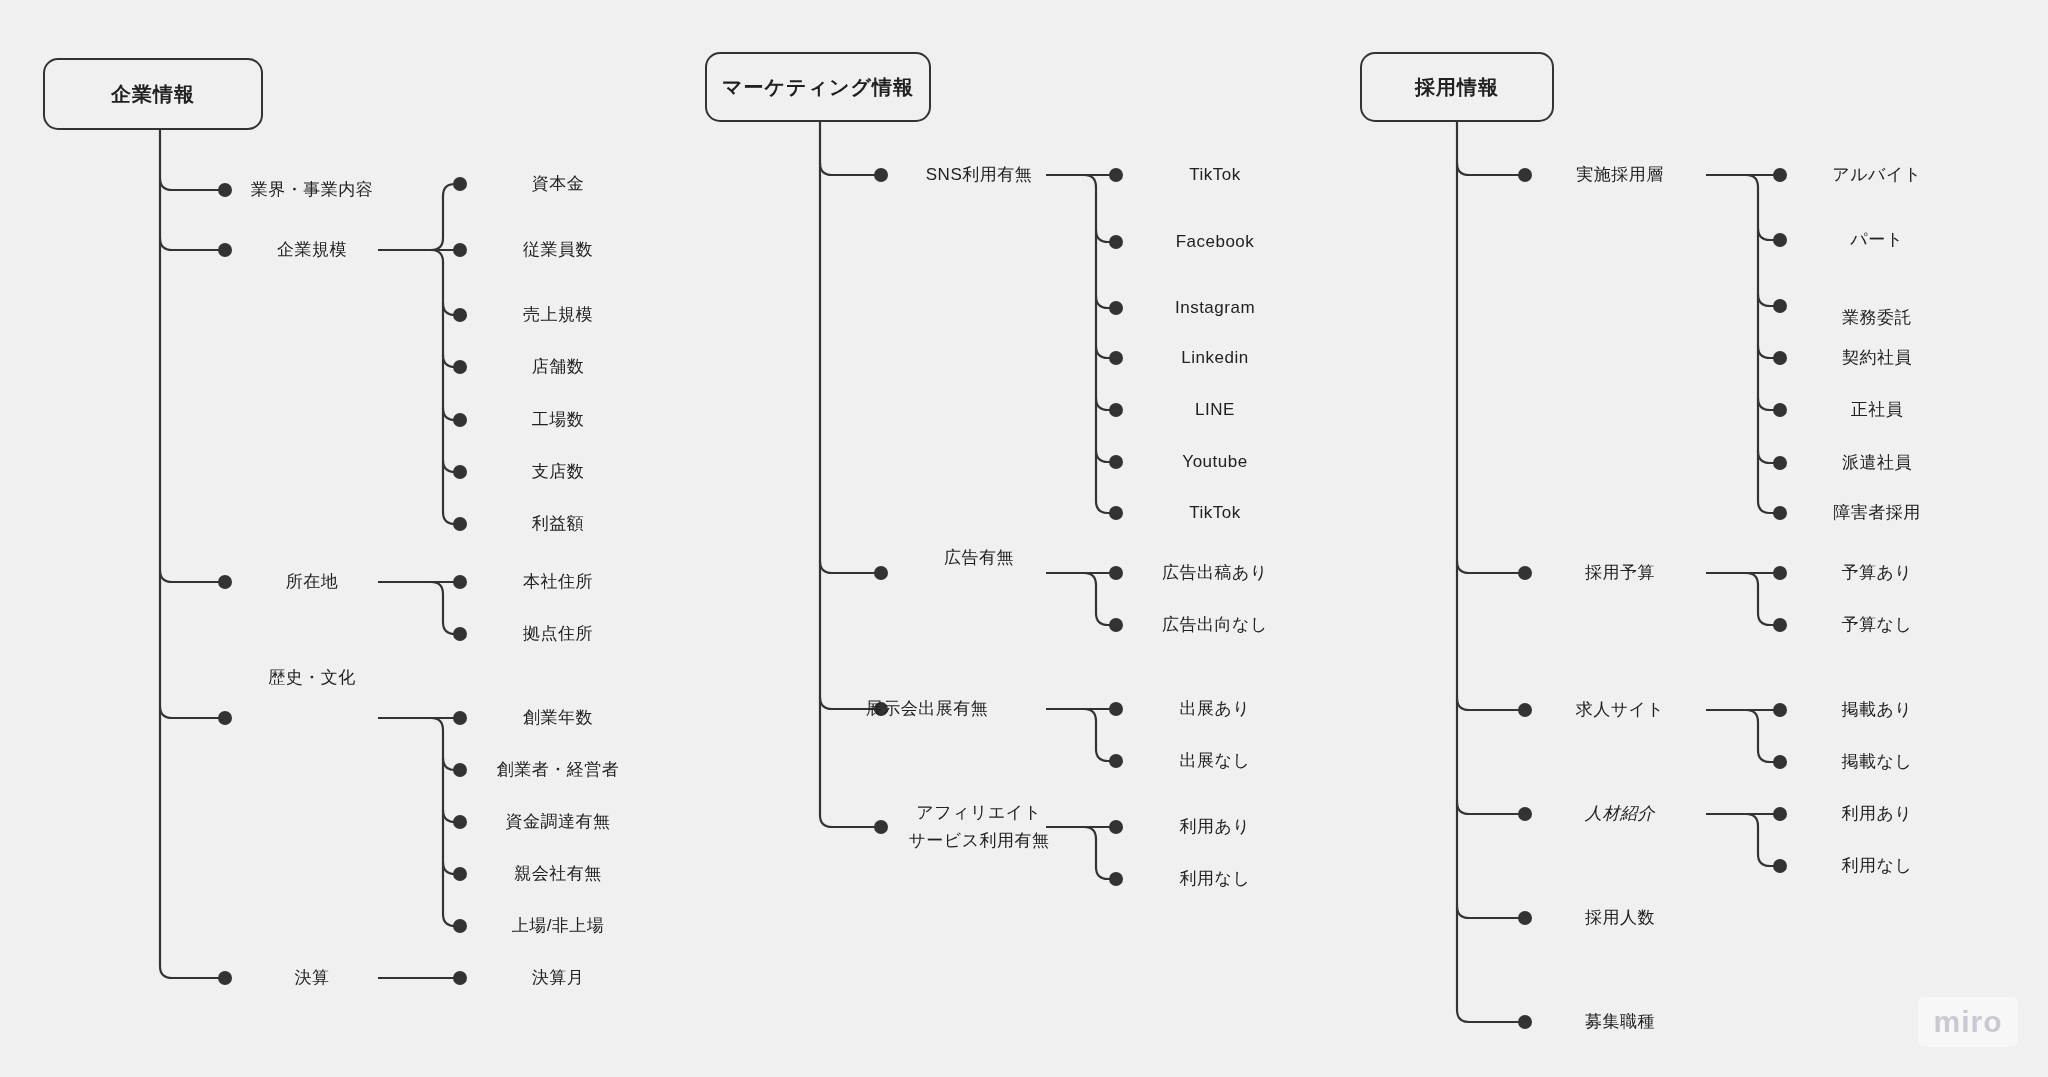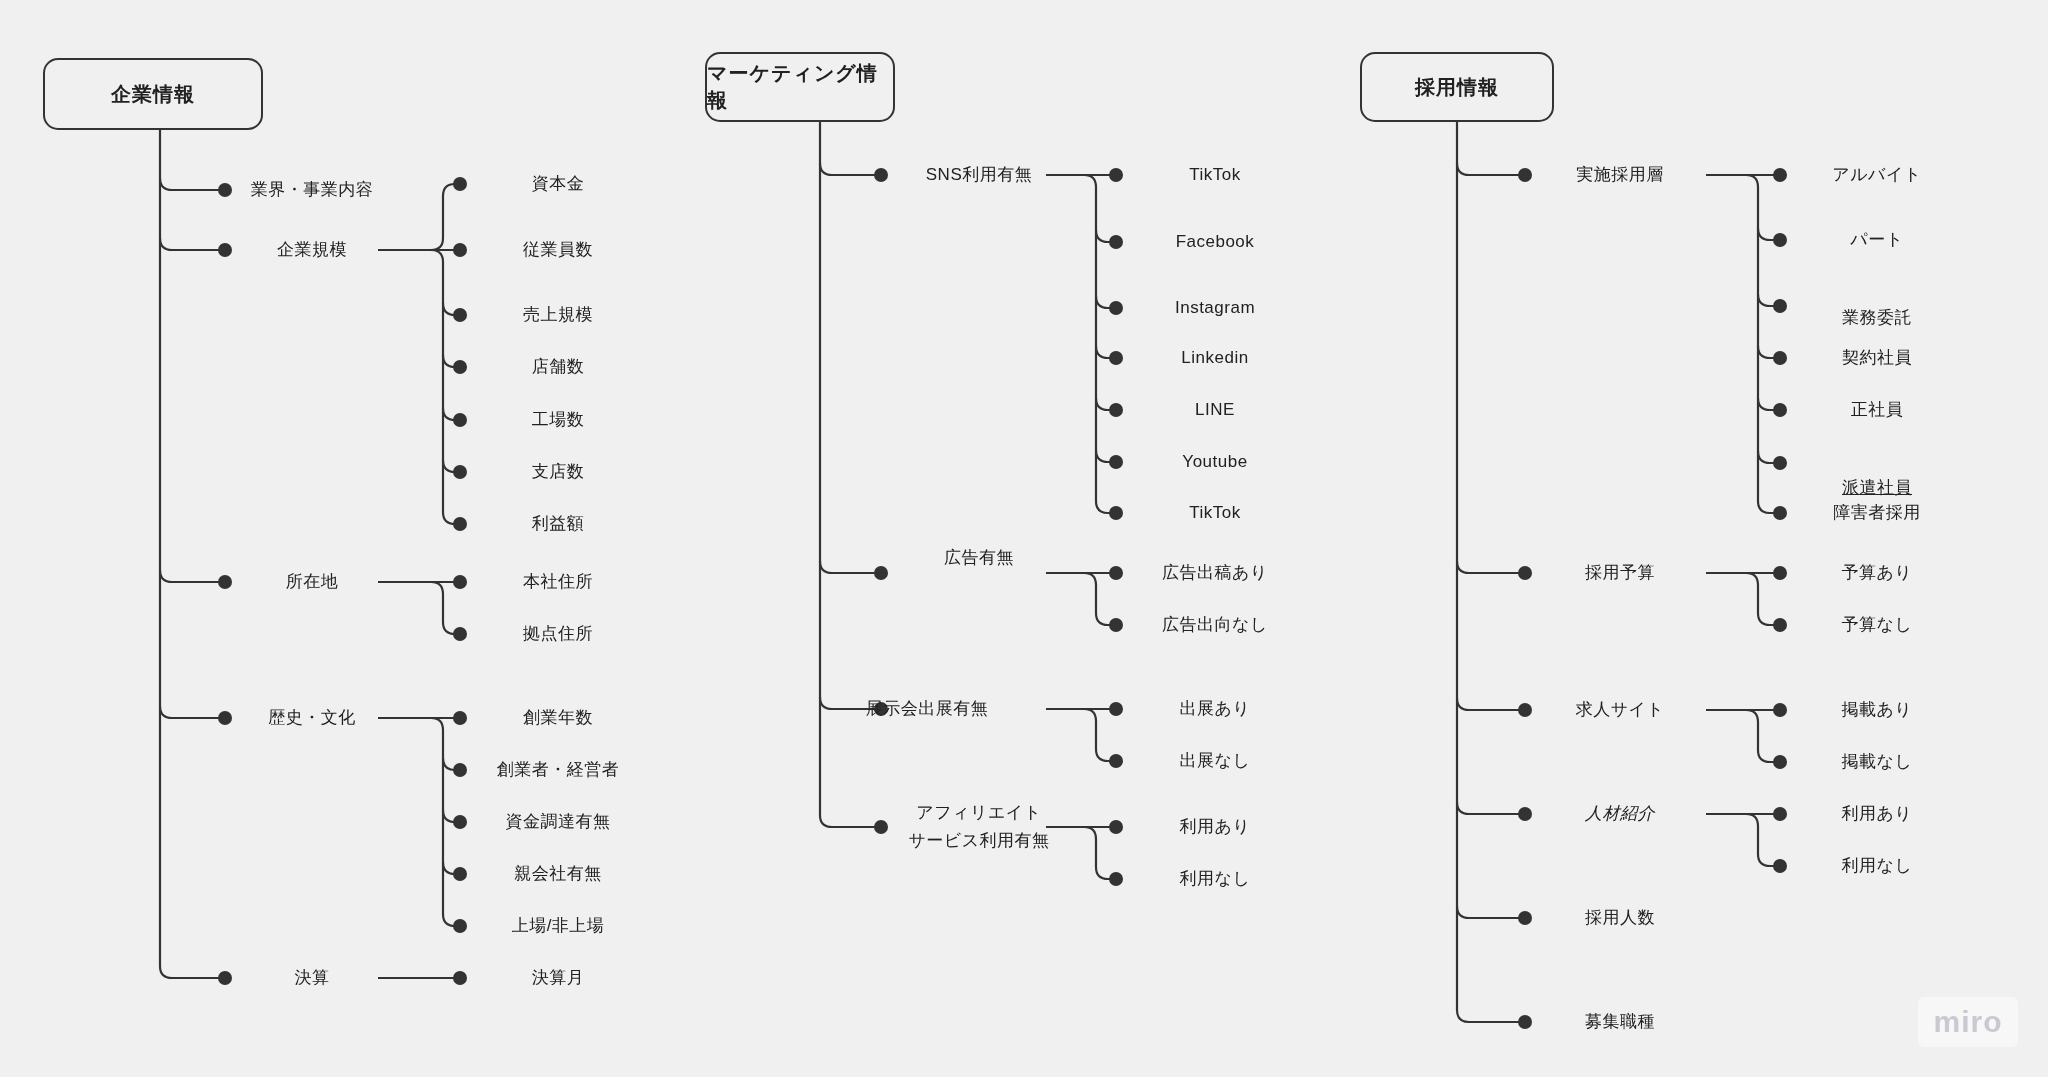--- a/index.html
+++ b/index.html
@@ -26,21 +26,21 @@
     white-space:pre-line;text-align:center;line-height:1.65;
     letter-spacing:0.5px;cursor:default;
   }
   .root-box{
     position:absolute;border:2px solid var(--line);border-radius:15px;
     display:flex;align-items:center;justify-content:center;
     font-size:20px;font-weight:700;color:var(--text);letter-spacing:1px;
     box-sizing:border-box;background:transparent;
   }
   .root-0{left:43px;top:58px;width:220px;height:72px;}
-  .root-1{left:705px;top:52px;width:190px;height:70px;}
+  .root-1{left:705px;top:52px;width:226px;height:70px;}
   .root-2{left:1360px;top:52px;width:194px;height:70px;}
   .watermark{
     position:absolute;left:1918px;top:997px;width:100px;height:50px;
     background:var(--wm-badge);border-radius:6px;
     display:flex;align-items:center;justify-content:center;
     font-size:30px;font-weight:600;color:var(--wm-text);letter-spacing:1px;
   }
 </style>
 </head>
 <body>
@@ -178,21 +178,21 @@
       <div class="node-label" style="left: 558px; top: 184px;">資本金</div>
       <div class="node-label" style="left: 558px; top: 250px;">従業員数</div>
       <div class="node-label" style="left: 558px; top: 315px;">売上規模</div>
       <div class="node-label" style="left: 558px; top: 367px;">店舗数</div>
       <div class="node-label" style="left: 558px; top: 420px;">工場数</div>
       <div class="node-label" style="left: 558px; top: 472px;">支店数</div>
       <div class="node-label" style="left: 558px; top: 524px;">利益額</div>
       <div class="node-label" style="left: 312px; top: 582px;">所在地</div>
       <div class="node-label" style="left: 558px; top: 582px;">本社住所</div>
       <div class="node-label" style="left: 558px; top: 634px;">拠点住所</div>
-      <div class="node-label" style="left: 312px; top: 718px;">歴史・文化</div>
+      <div class="node-label" style="left: 312px; top: 678px;">歴史・文化</div>
       <div class="node-label" style="left: 558px; top: 718px;">創業年数</div>
       <div class="node-label" style="left: 558px; top: 770px;">創業者・経営者</div>
       <div class="node-label" style="left: 558px; top: 822px;">資金調達有無</div>
       <div class="node-label" style="left: 558px; top: 874px;">親会社有無</div>
       <div class="node-label" style="left: 558px; top: 926px;">上場/非上場</div>
       <div class="node-label" style="left: 312px; top: 978px;">決算</div>
       <div class="node-label" style="left: 558px; top: 978px;">決算月</div>
       <div class="node-label" style="left: 979px; top: 175px;">SNS利用有無</div>
       <div class="node-label" style="left: 1215px; top: 175px;">TikTok</div>
       <div class="node-label" style="left: 1215px; top: 242px;">Facebook</div>
@@ -210,21 +210,21 @@
       <div class="node-label" style="left: 979px; top: 827px;">アフィリエイト
 サービス利用有無</div>
       <div class="node-label" style="left: 1215px; top: 827px;">利用あり</div>
       <div class="node-label" style="left: 1215px; top: 879px;">利用なし</div>
       <div class="node-label" style="left: 1620px; top: 175px;">実施採用層</div>
       <div class="node-label" style="left: 1877px; top: 175px;">アルバイト</div>
       <div class="node-label" style="left: 1877px; top: 240px;">パート</div>
       <div class="node-label" style="left: 1877px; top: 306px; margin-top: 12px;">業務委託</div>
       <div class="node-label" style="left: 1877px; top: 358px;">契約社員</div>
       <div class="node-label" style="left: 1877px; top: 410px;">正社員</div>
-      <div class="node-label" style="left: 1877px; top: 488px; text-decoration: underline;">派遣社員</div>
+      <div class="node-label" style="left: 1877px; top: 463px;">派遣社員</div>
       <div class="node-label" style="left: 1877px; top: 513px;">障害者採用</div>
       <div class="node-label" style="left: 1620px; top: 573px;">採用予算</div>
       <div class="node-label" style="left: 1877px; top: 573px;">予算あり</div>
       <div class="node-label" style="left: 1877px; top: 625px;">予算なし</div>
       <div class="node-label" style="left: 1620px; top: 710px;">求人サイト</div>
       <div class="node-label" style="left: 1877px; top: 710px;">掲載あり</div>
       <div class="node-label" style="left: 1877px; top: 762px;">掲載なし</div>
       <div class="node-label" style="left: 1620px; top: 814px; font-style: italic;">人材紹介</div>
       <div class="node-label" style="left: 1877px; top: 814px;">利用あり</div>
       <div class="node-label" style="left: 1877px; top: 866px;">利用なし</div>

